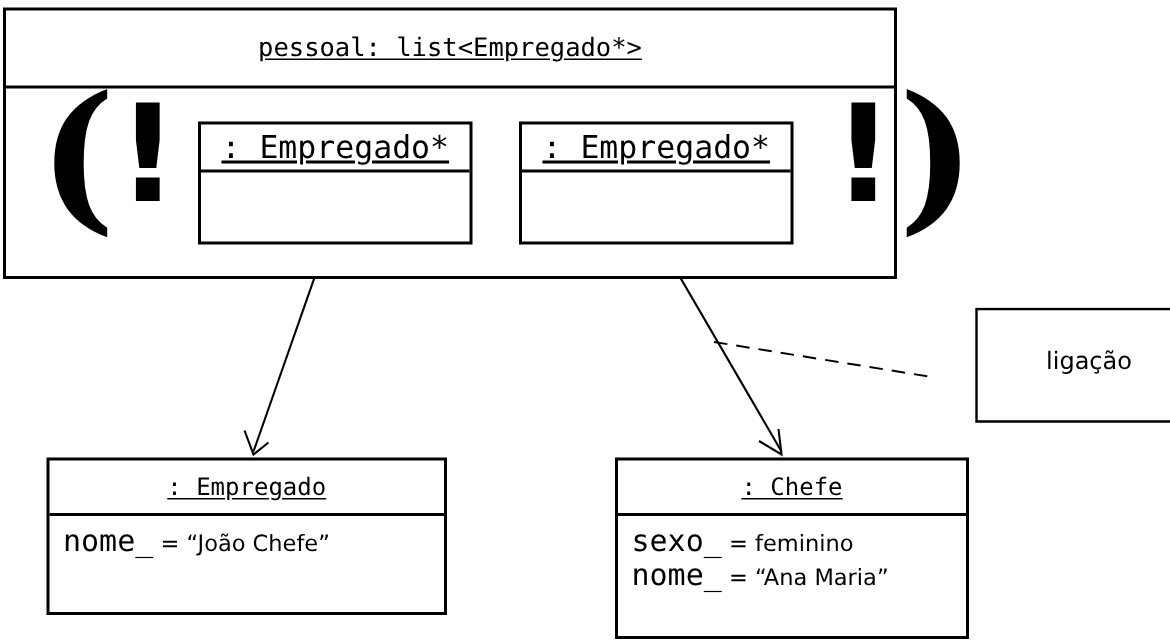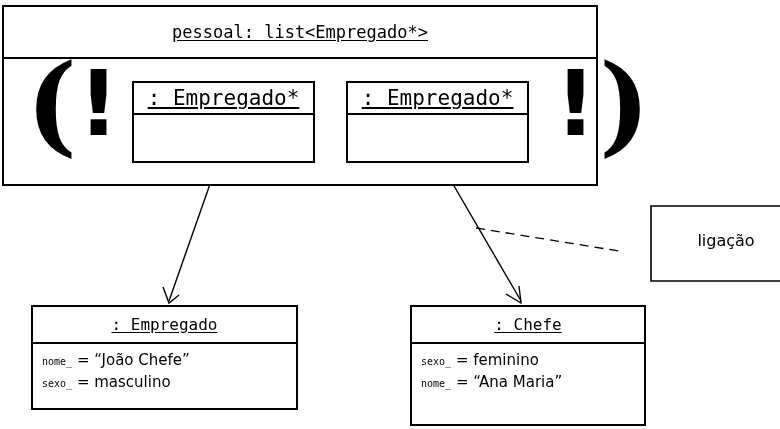--- a/index.html
+++ b/index.html
@@ -147,21 +147,21 @@
     padding: 6px 0 0 9px;
   }
   .attr-line {
     white-space: nowrap;
     font-size: 15px;
     line-height: 21px;
     color: #000000;
   }
   .attr-name {
     font-family: "DejaVu Sans Mono", monospace;
-    font-size: 10px;
+    font-size: 20px;
   }
   .attr-eq {
     font-family: "DejaVu Sans", sans-serif;
   }
   .attr-val {
     font-family: "DejaVu Sans", sans-serif;
   }
 
   
   #note-ligacao {
@@ -251,25 +251,20 @@
     <div class="uml-head">
       <span class="u">: Empregado</span>
     </div>
     <div class="uml-divider"></div>
     <div class="uml-body">
       <div class="attr-line">
         <span class="attr-name">nome_</span>
         <span class="attr-eq">=</span>
         <span class="attr-val">“João Chefe”</span>
       </div>
-      <div class="attr-line">
-        <span class="attr-name">sexo_</span>
-        <span class="attr-eq">=</span>
-        <span class="attr-val">masculino</span>
-      </div>
     </div>
   </div>
 
   <div id="chefe-box" class="uml-box">
     <div class="uml-head">
       <span class="u">: Chefe</span>
     </div>
     <div class="uml-divider"></div>
     <div class="uml-body">
       <div class="attr-line">

